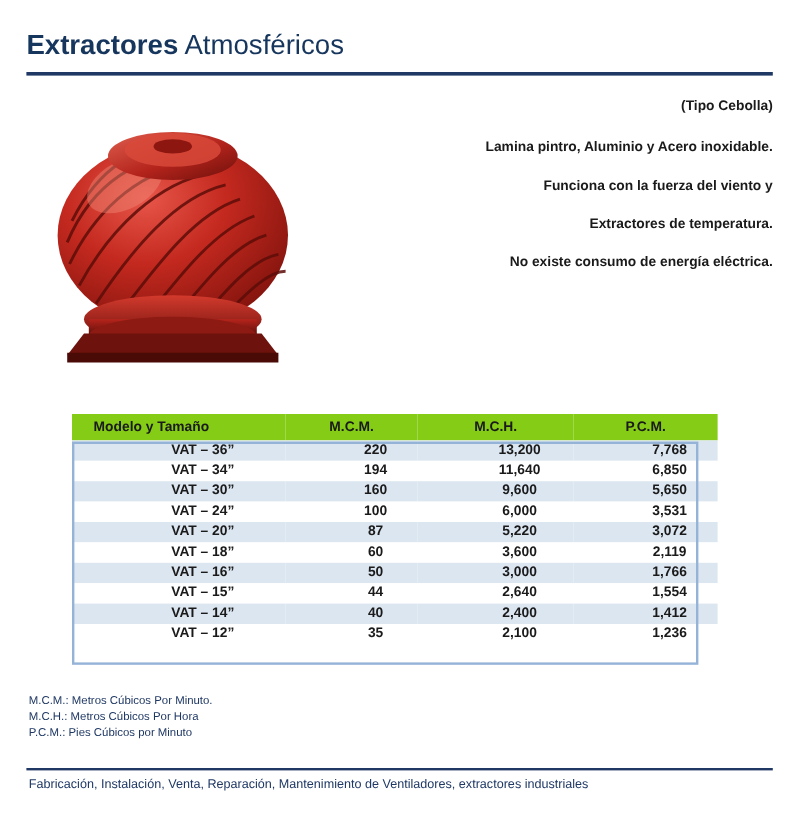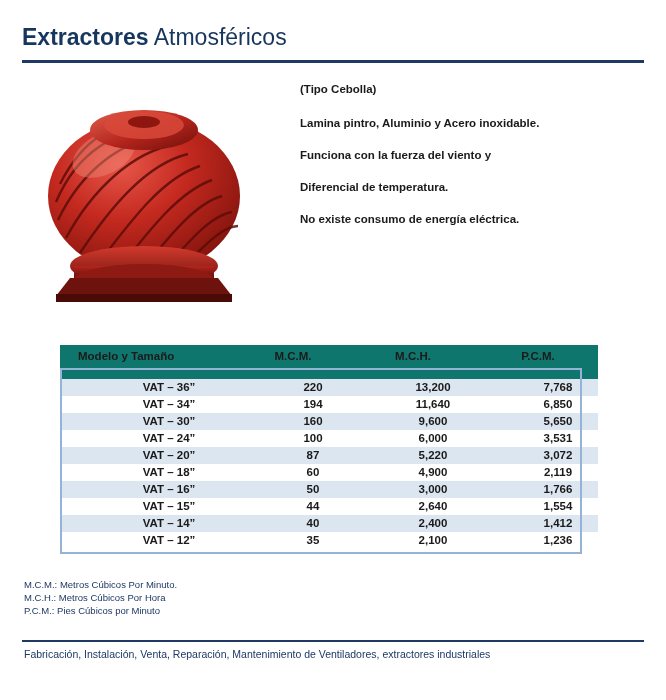--- a/index.html
+++ b/index.html
@@ -66,20 +66,21 @@
     width: 260px;
     height: 230px;
   }
 
   
   .copy-block {
     position: absolute;
     left: 300px;
     top: 82px;
     width: 344px;
+    text-align: right;
   }
   .copy-line {
     font-size: 11.5px;
     font-weight: bold;
     color: #1a1a1a;
     line-height: 15px;
     margin-bottom: 17px;
     white-space: nowrap;
   }
   .copy-line.first { margin-bottom: 19px; }
@@ -98,24 +99,24 @@
   }
   table.specs th, table.specs td {
     font-size: 11.5px;
     font-weight: bold;
     color: #1a1a1a;
     padding: 0;
     height: 17px;
     line-height: 17px;
   }
   table.specs thead th {
-    background: #0f766e;
+    background: #84cc16;
     border: none;
     text-align: center;
-    padding-bottom: 12px;
+    padding-bottom: 0;
     height: 22px;
   }
   table.specs thead th.col-model {
     text-align: left;
     padding-left: 18px;
   }
   table.specs tbody tr td {
     border-left: none;
     border-right: none;
     padding-left: 40px;
@@ -234,21 +235,21 @@
 
       <path d="M44 200 L192 200 L206 218 L30 218 Z" fill="#6d120d"></path>
       <path d="M30 216 L206 216 L206 224 L30 224 Z" fill="#4a0a06"></path>
     </svg>
   </div>
 
   <div class="copy-block">
     <div class="copy-line first">(Tipo Cebolla)</div>
     <div class="copy-line">Lamina pintro, Aluminio y Acero inoxidable.</div>
     <div class="copy-line">Funciona con la fuerza del viento y</div>
-    <div class="copy-line">Diferencial de temperatura.</div>
+    <div class="copy-line">Extractores de temperatura.</div>
     <div class="copy-line">No existe consumo de energía eléctrica.</div>
   </div>
 
   <div class="table-wrap">
     <table class="specs">
       <thead>
         <tr>
           <th class="col-model" style="width:160px">Modelo y Tamaño</th>
           <th style="width:110px">M.C.M.</th>
           <th style="width:130px">M.C.H.</th>
@@ -282,21 +283,21 @@
         </tr>
         <tr class="odd">
           <td class="col-model">VAT – 20”</td>
           <td class="col-num">87</td>
           <td class="col-num">5,220</td>
           <td class="col-num">3,072</td>
         </tr>
         <tr class="even">
           <td class="col-model">VAT – 18”</td>
           <td class="col-num">60</td>
-          <td class="col-num">4,900</td>
+          <td class="col-num">3,600</td>
           <td class="col-num">2,119</td>
         </tr>
         <tr class="odd">
           <td class="col-model">VAT – 16”</td>
           <td class="col-num">50</td>
           <td class="col-num">3,000</td>
           <td class="col-num">1,766</td>
         </tr>
         <tr class="even">
           <td class="col-model">VAT – 15”</td>

